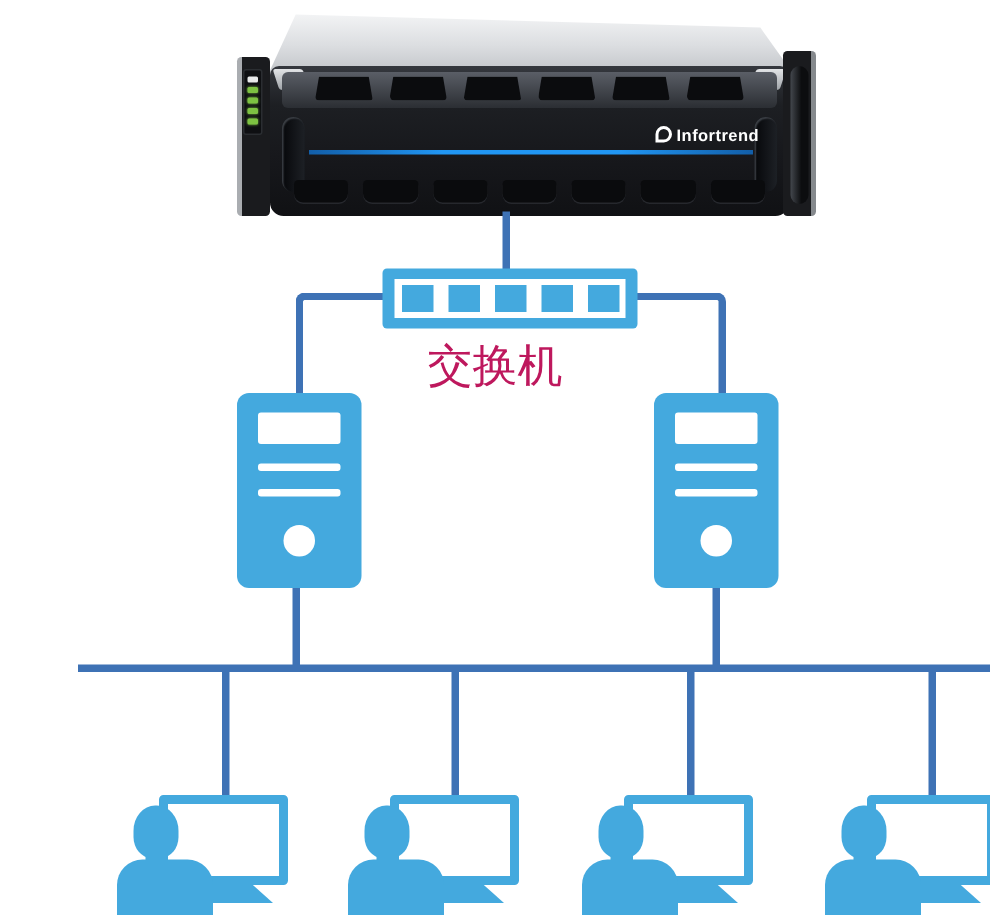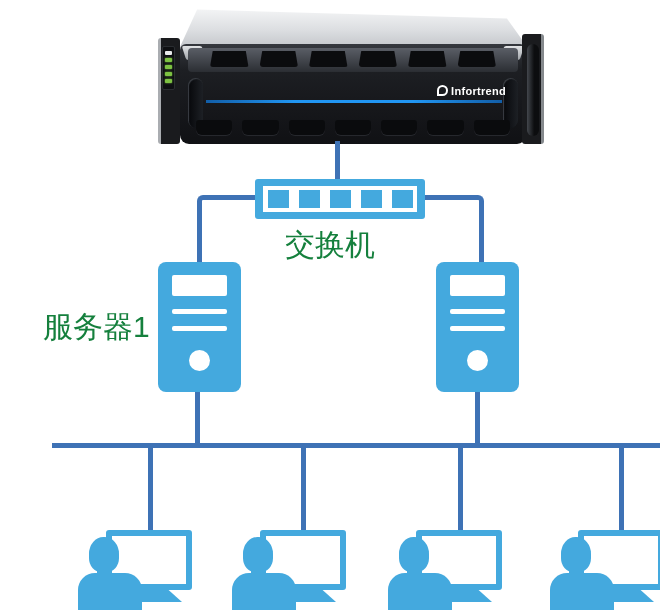--- a/index.html
+++ b/index.html
@@ -48,21 +48,21 @@
   .led.green{background:#7DC242;box-shadow:0 0 2px #7DC242;}
   .ear-right{left:364px;top:26px;width:22px;height:110px;border-radius:3px;
     background:linear-gradient(90deg,#1a1b1e 0 19px,#85898d 19px);}
   .handle-bar{left:5px;top:10px;width:12px;height:92px;border-radius:6px;
     background:linear-gradient(90deg,#43474d,#0c0d0f 60%);}
   
   .switch-box{left:225px;top:179px;width:170px;height:40px;background:#44A9DE;border-radius:3px;}
   .switch-inner{position:absolute;left:8px;top:7px;right:8px;bottom:7px;background:#fff;
     display:flex;align-items:center;justify-content:center;gap:10px;}
   .port{width:21px;height:18px;background:#44A9DE;}
-  .diagram-label{position:absolute;color:#15803d;font-size:30px;line-height:36px;white-space:nowrap;}
+  .diagram-label{position:absolute;color:#be185d;font-size:30px;line-height:36px;white-space:nowrap;}
   
   .server{width:83px;height:130px;background:#44A9DE;border-radius:8px;}
   .server .bay{position:absolute;left:14px;top:13px;width:55px;height:21px;background:#fff;border-radius:2px;}
   .server .vl1{position:absolute;left:14px;top:47px;width:55px;height:5px;background:#fff;border-radius:2px;}
   .server .vl2{position:absolute;left:14px;top:64px;width:55px;height:5px;background:#fff;border-radius:2px;}
   .server .pwr{position:absolute;left:31px;top:88px;width:21px;height:21px;background:#fff;border-radius:50%;}
   
   .ws{width:118px;height:80px;top:530px;}
   .monitor{position:absolute;left:28px;top:0;width:86px;height:60px;border:6px solid #44A9DE;
     background:#fff;border-radius:3px;box-sizing:border-box;z-index:2;}
@@ -148,21 +148,20 @@
     <div class="vl1"></div>
     <div class="vl2"></div>
     <div class="pwr"></div>
   </div>
   <div class="abs server" style="left:406px;top:262px;">
     <div class="bay"></div>
     <div class="vl1"></div>
     <div class="vl2"></div>
     <div class="pwr"></div>
   </div>
-  <div class="diagram-label" style="left:13px;top:309px;">服务器1</div>
 
   <div class="abs ws" style="left:48px;">
     <div class="monitor"></div>
     <div class="stand"></div>
     <div class="person">
       <div class="head"></div>
       <div class="neck"></div>
       <div class="torso"></div>
     </div>
   </div>

